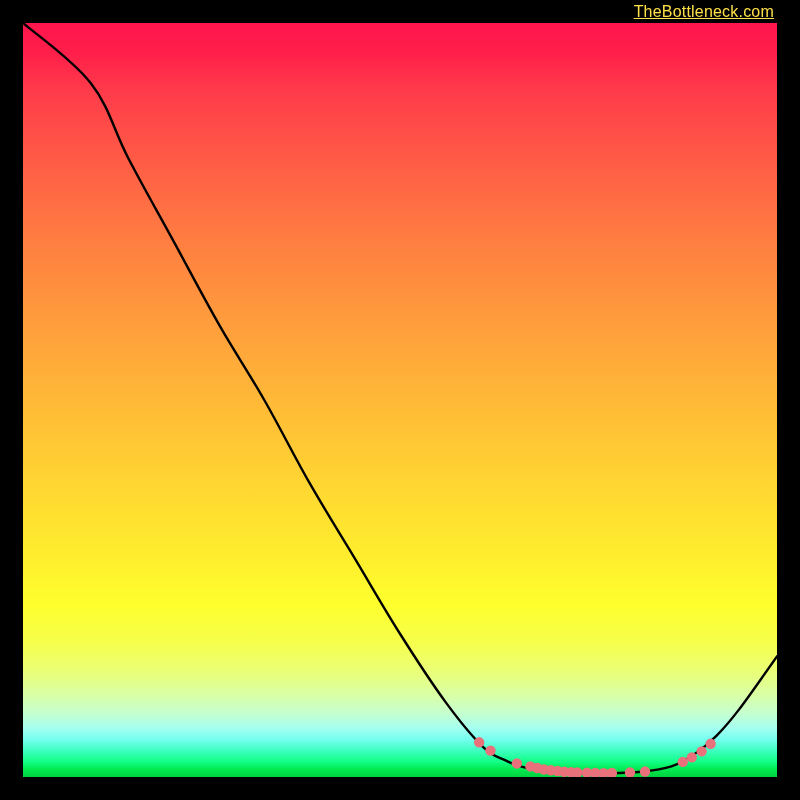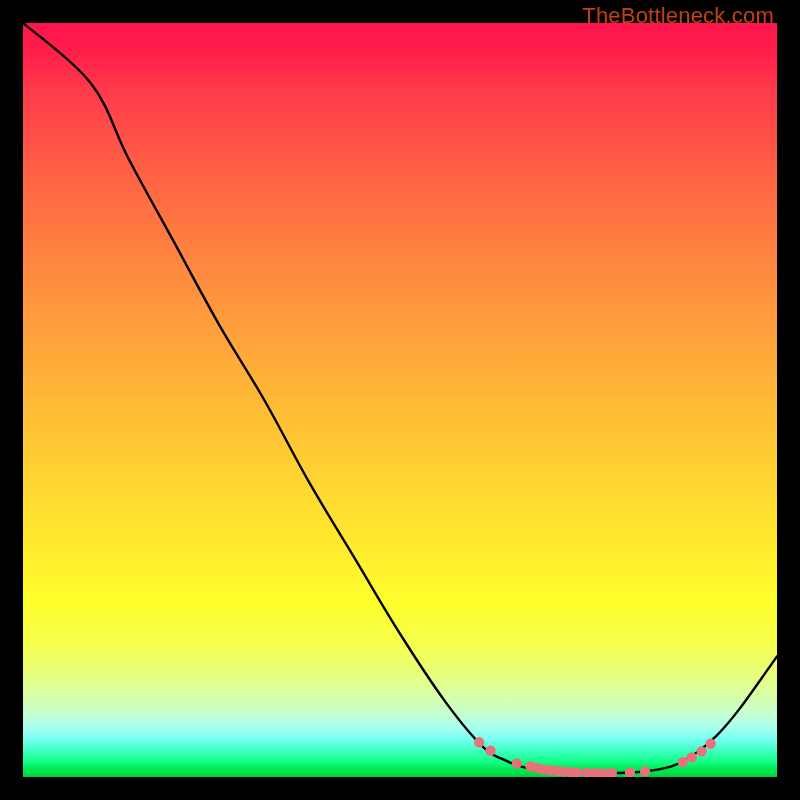--- a/index.html
+++ b/index.html
@@ -67,25 +67,26 @@
     stroke-linejoin: round;
     stroke-linecap: round;
   }
   .curve circle {
     fill: #e9717c;
   }
   .watermark {
     position: absolute;
     top: 3px;
     right: 26px;
-    color: #c2410c;
-    font-size: 22px;
+    color: #fde047;
+    font-size: 16px;
     letter-spacing: 0.2px;
     font-weight: 400;
     white-space: nowrap;
+    text-decoration: underline;
   }
 </style>
 </head>
 <body>
 
 <div class="stage">
   <div class="watermark">TheBottleneck.com</div>
 
   <div class="plot">
     <div class="gradient"></div>

